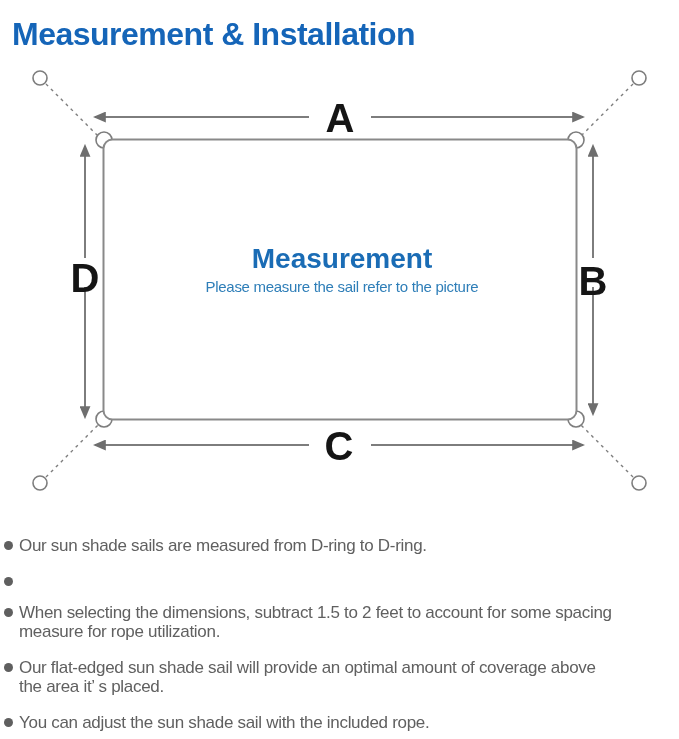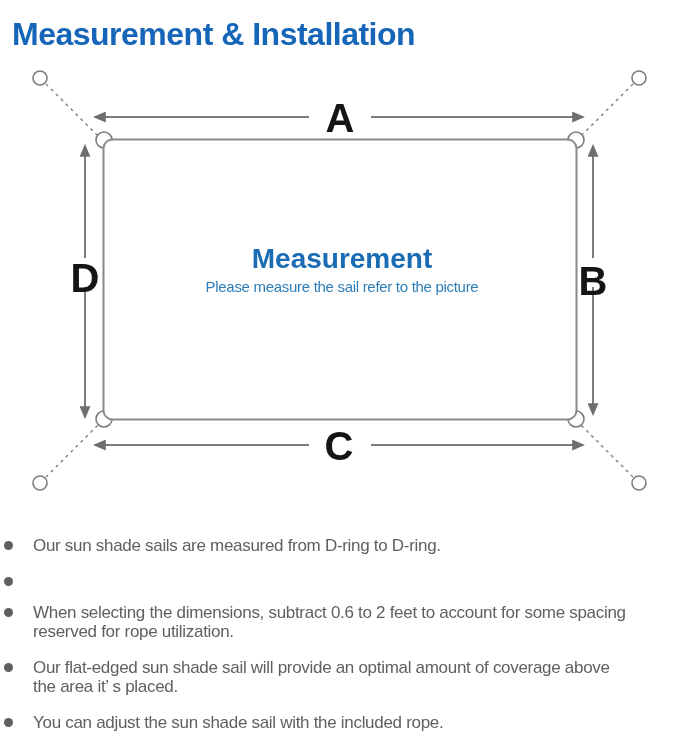--- a/index.html
+++ b/index.html
@@ -59,21 +59,21 @@
     margin:0 0 17px 4px;
   }
   .dot{
     flex:none;
     width:9px; height:9px;
     margin-top:5px;
     border-radius:50%;
     background:#5f5f5f;
   }
   .note-text{
-    margin-left:20px;
+    margin-left:6px;
     font-size:17px;
     letter-spacing:-0.3px;
     line-height:19px;
     color:#606060;
   }
   .note-text div{white-space:nowrap;}
 </style>
 </head>
 <body>
 
@@ -132,22 +132,22 @@
         <div>Our sun shade sails are measured from D-ring to D-ring.</div>
           <div></div>
       </div>
     </li>
     <li>
       <span class="dot"></span>
     </li>
     <li>
       <span class="dot"></span>
       <div class="note-text">
-        <div>When selecting the dimensions, subtract 0.6 to 2 feet to account for some spacing</div>
-          <div>reserved for rope utilization.</div>
+        <div>When selecting the dimensions, subtract 1.5 to 2 feet to account for some spacing</div>
+          <div>measure for rope utilization.</div>
       </div>
     </li>
     <li>
       <span class="dot"></span>
       <div class="note-text">
         <div>Our flat-edged sun shade sail will provide an optimal amount of coverage above</div>
           <div>the area it’ s placed.</div>
       </div>
     </li>
     <li>

